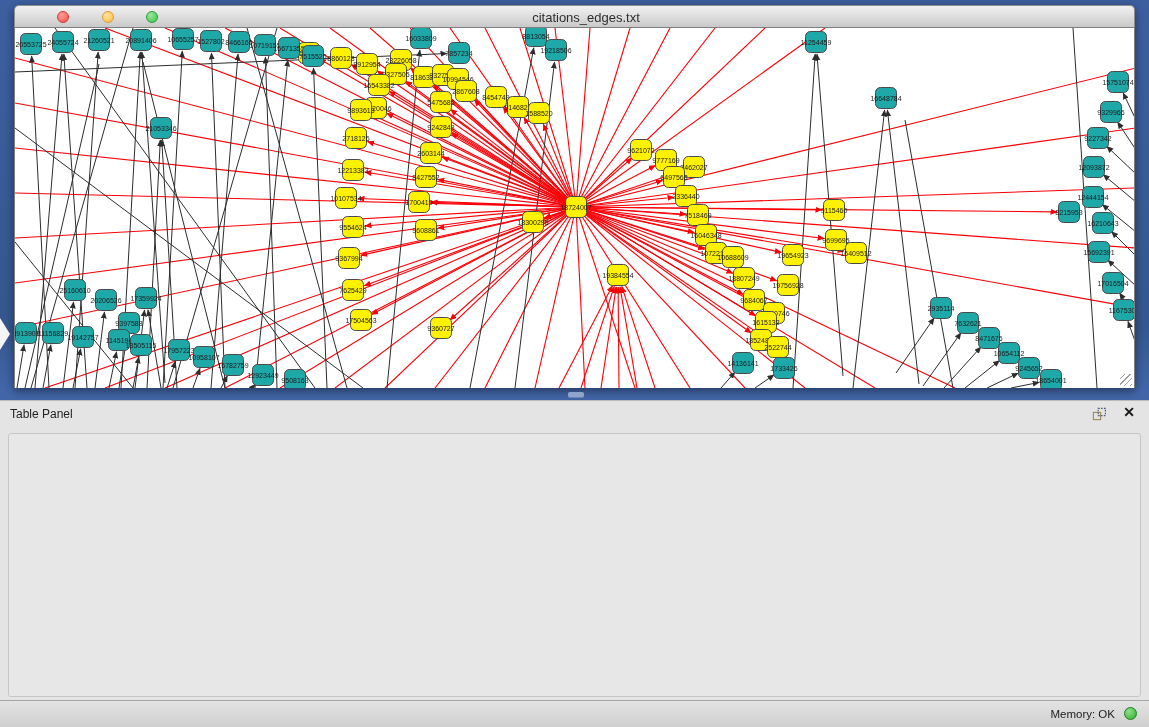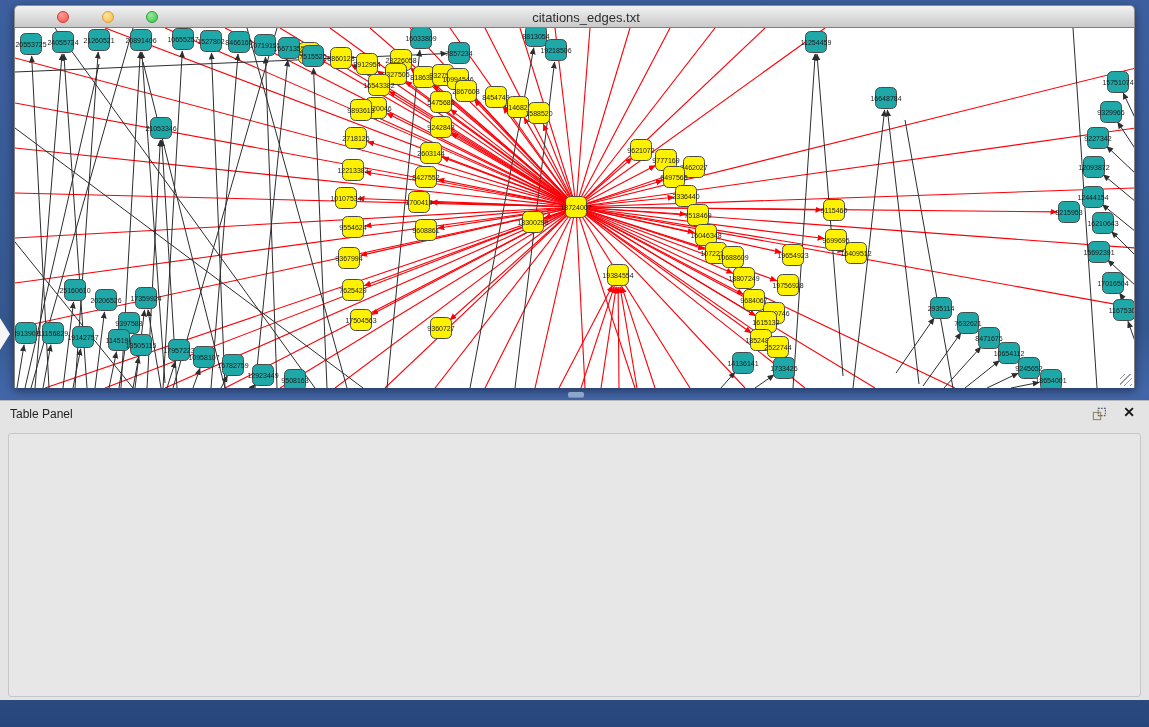--- a/index.html
+++ b/index.html
@@ -650,13 +650,17 @@
       <svg class="float-ic" viewBox="0 0 20 20">
         <rect x="3" y="8" width="9" height="9" fill="none" stroke="#9c8a5a" stroke-width="1.4"></rect>
         <rect x="9" y="3" width="9" height="9" fill="none" stroke="#4a5a78" stroke-width="1.4" stroke-dasharray="2 1.6"></rect>
       </svg>
       <span class="close-ic">✕</span>
     </div>
     <div class="content-frame"></div>
 
   </div>
 
+  <div class="sbar">
+    <span class="mem">Memory: OK</span>
+    <span class="memdot"></span>
+  </div>
 </div>
 
 </body></html>

